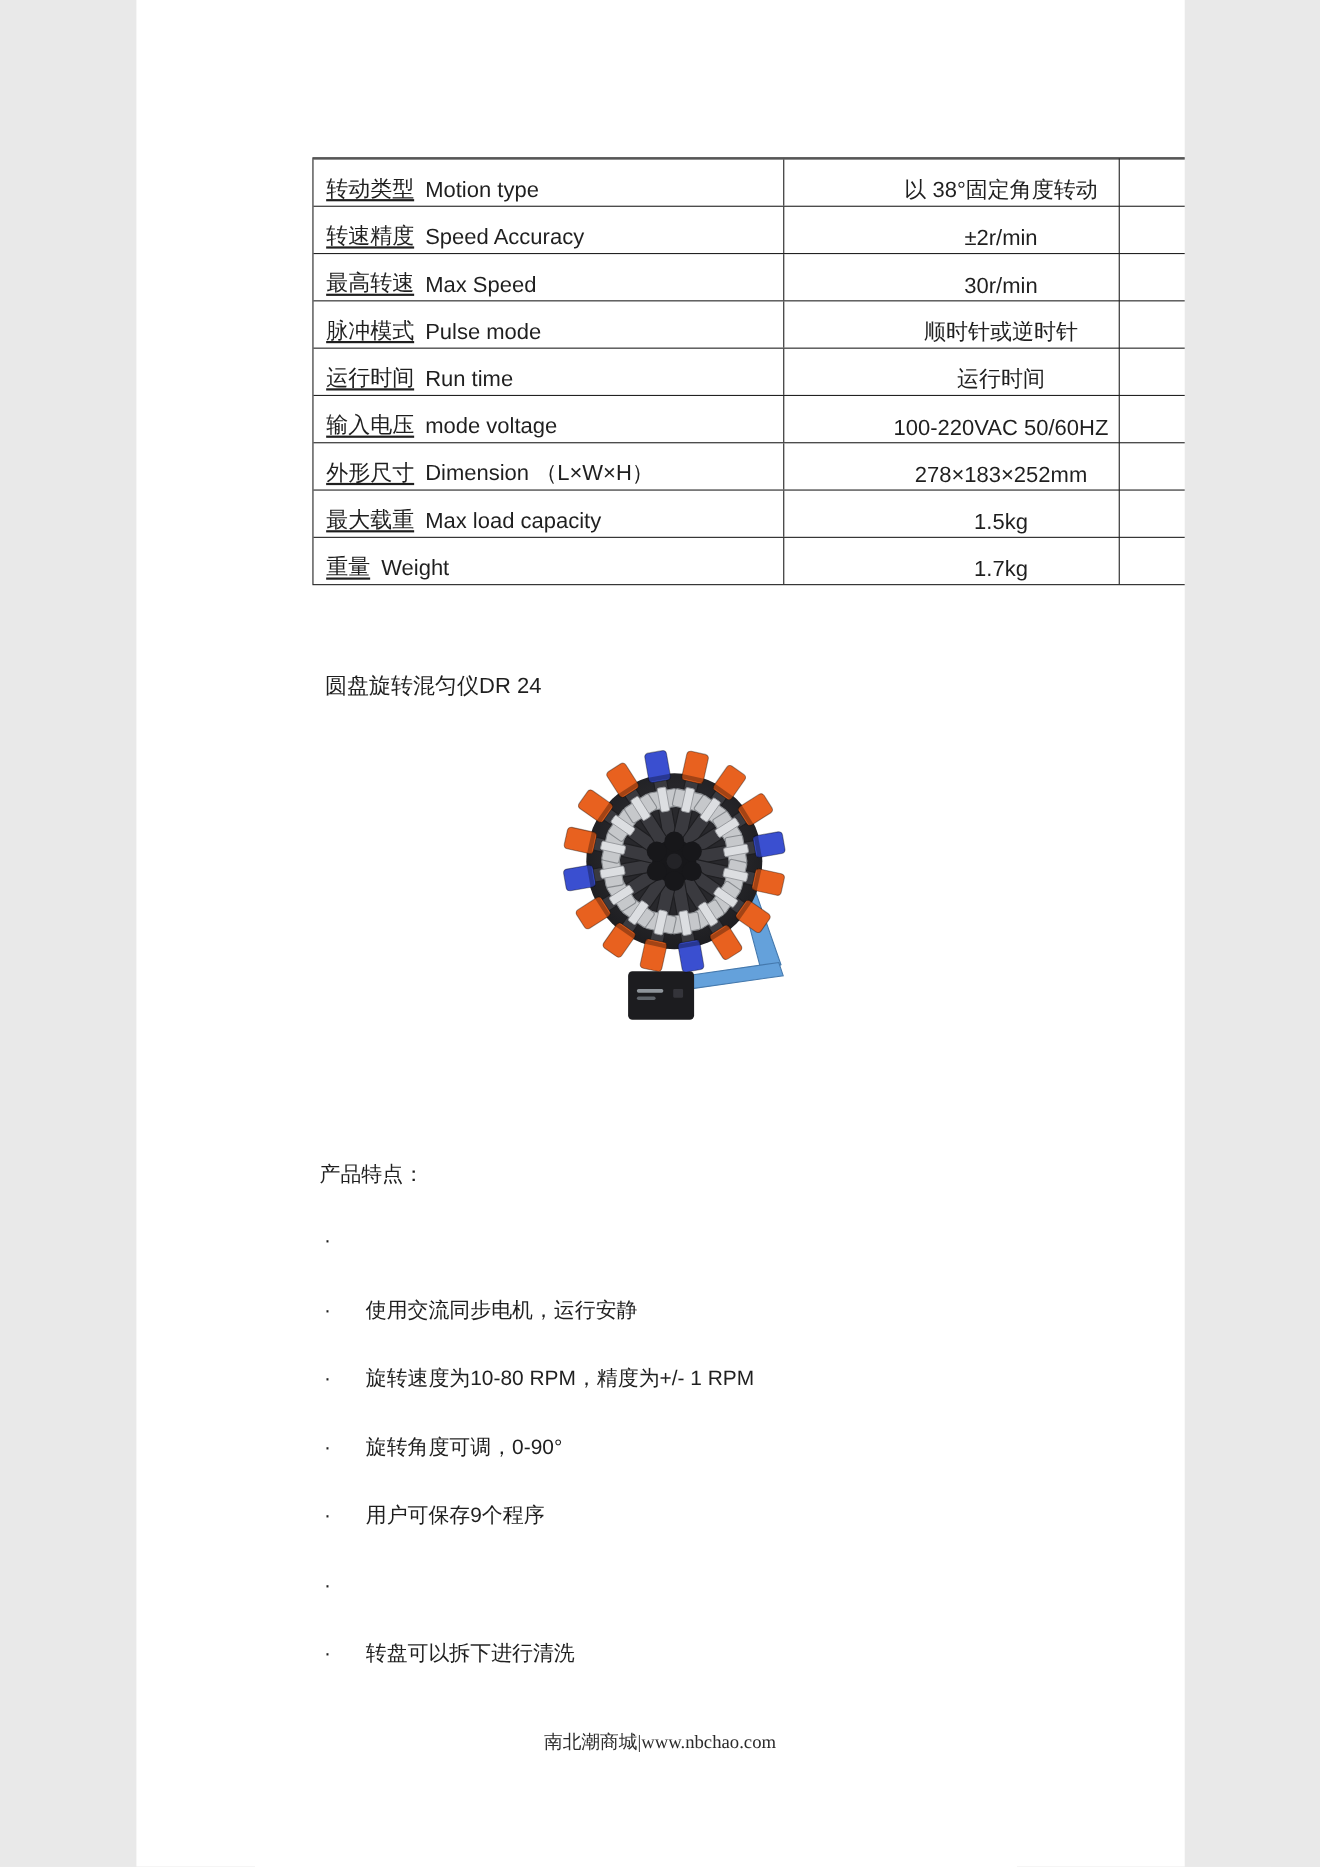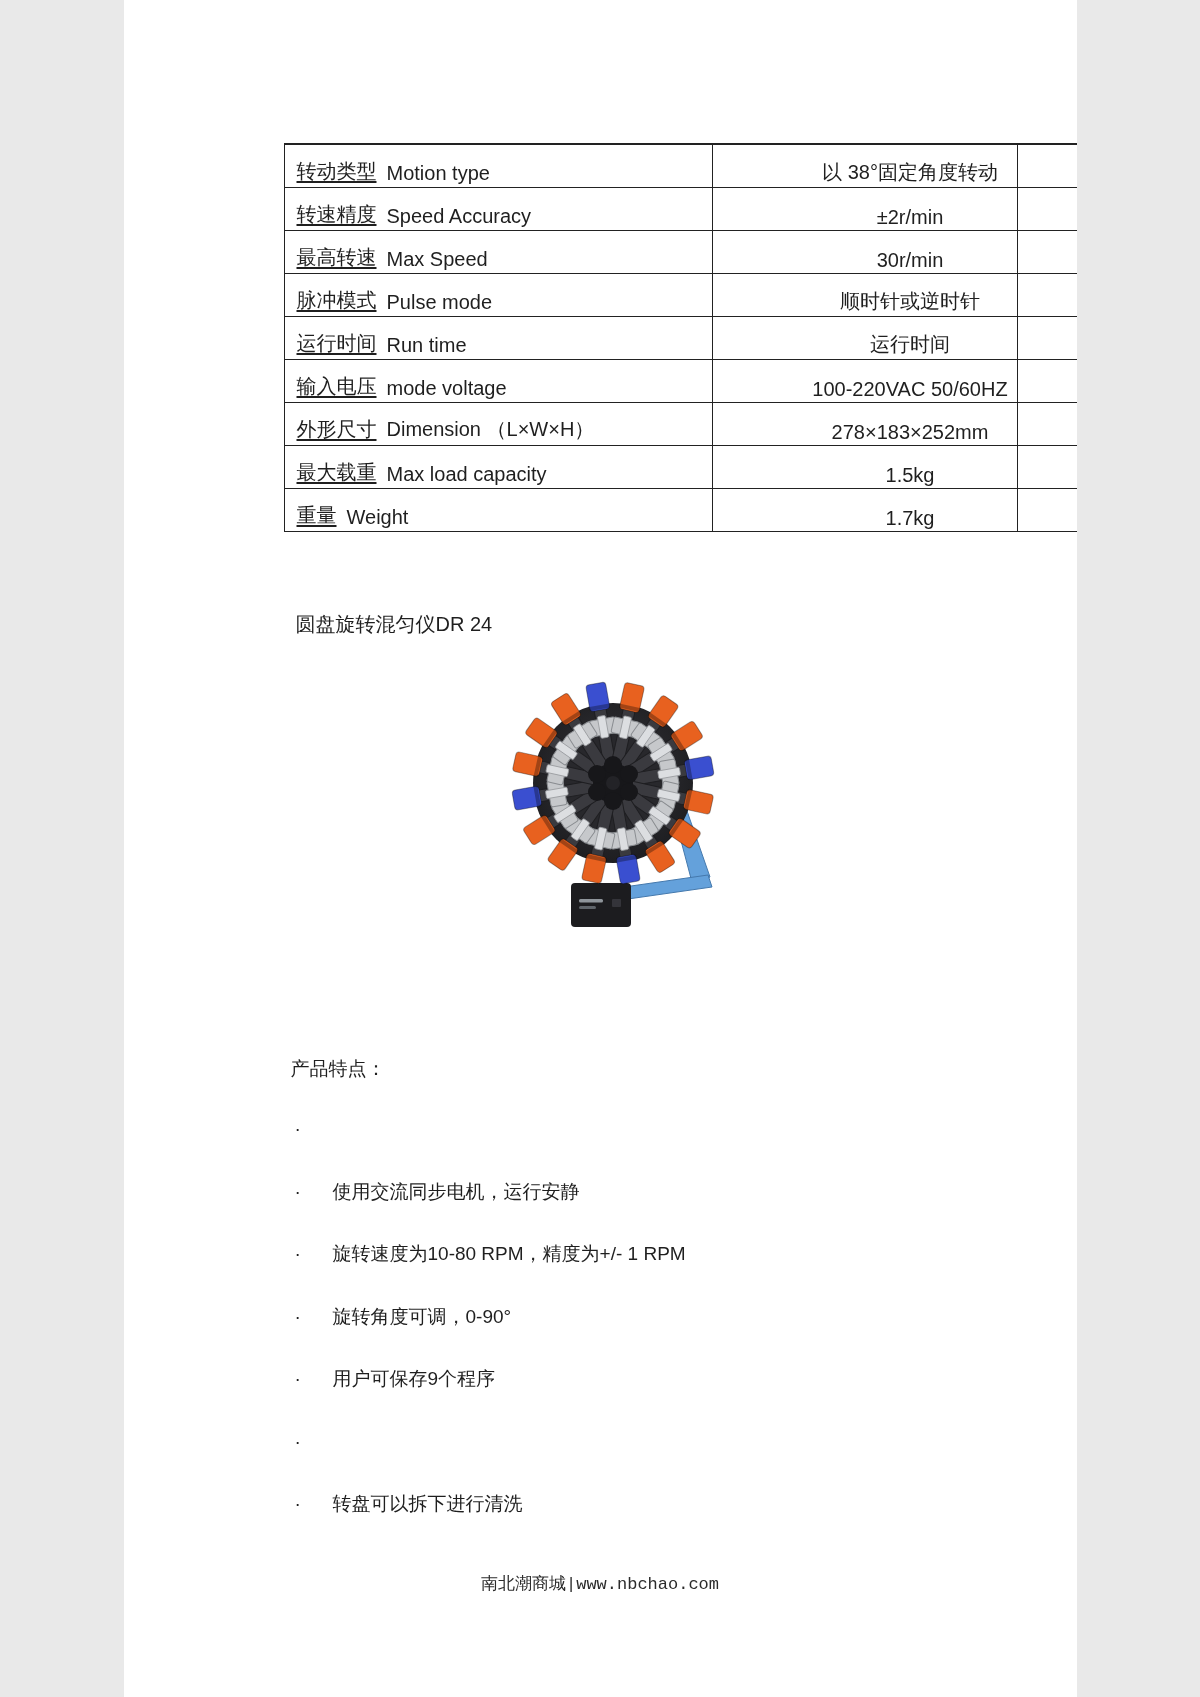--- a/index.html
+++ b/index.html
@@ -54,21 +54,21 @@
   .features li{
     display:flex;align-items:flex-start;height:62.5px;
     font-size:19px;line-height:26px;
   }
   .features .dot{
     width:38px;flex:0 0 38px;font-size:19px;padding-left:4px;
   }
   .page-footer{
     position:absolute;left:0;top:1572px;width:100%;
     text-align:center;font-size:17px;color:#2b2b2b;
-    font-family:Liberation Mono, monospace;
+    font-family:Liberation Serif, serif;
   }
   
   .product-figure{
     position:absolute;left:350px;top:665px;margin:0;
     width:260px;height:275px;
   }
   .product-figure .cap{fill:currentColor;}
 </style>
 </head>
 <body>

